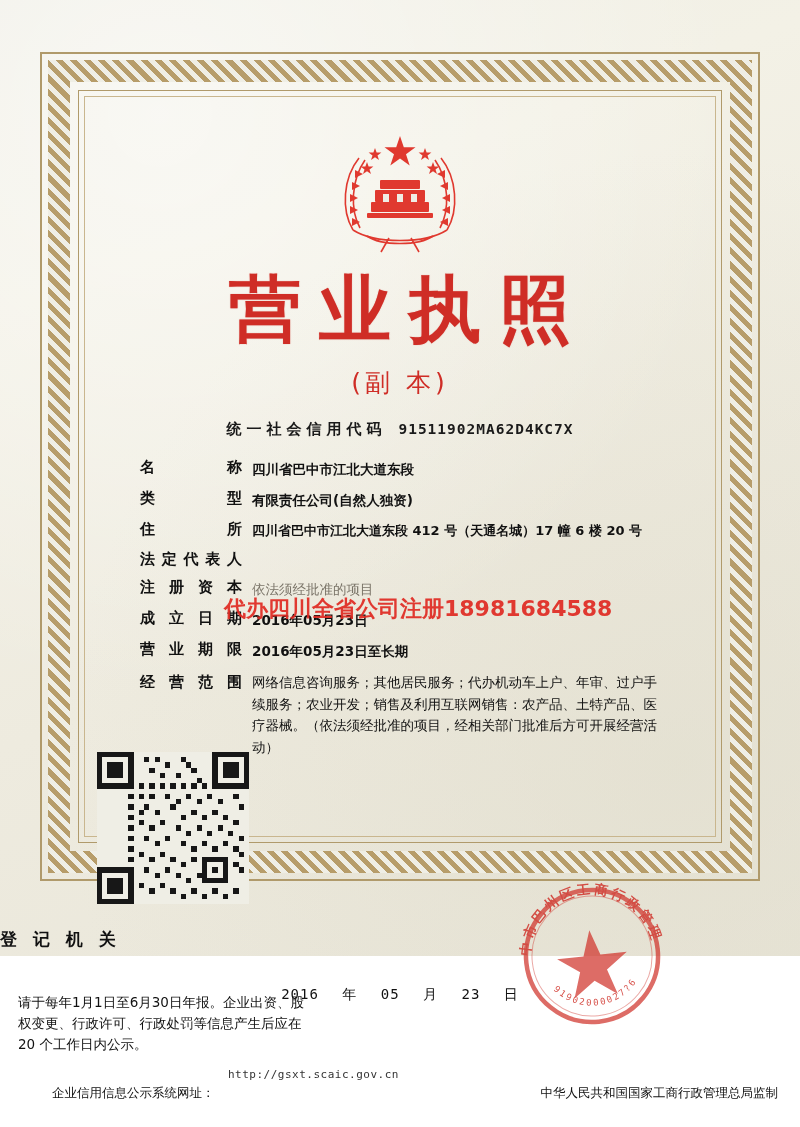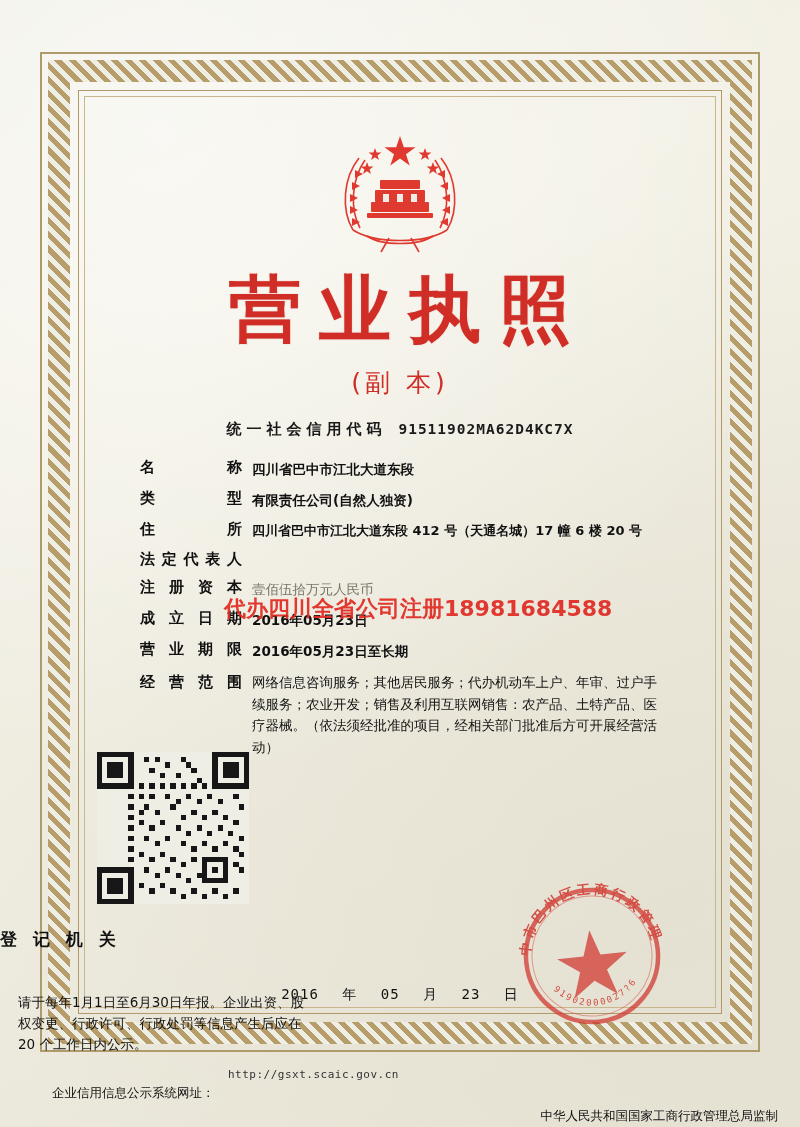--- a/index.html
+++ b/index.html
@@ -12,21 +12,21 @@
     height: 1127px;
     font-family: "Liberation Serif", serif;
     position: relative;
     overflow: hidden;
   }
 
   
   #license-page {
     position: absolute;
     left: 0; top: 0;
-    width: 800px; height: 1127px;
+    width: 800px; height: 956px;
     background: linear-gradient(160deg,#efeee5 0%, #f3f1e6 25%, #eeebdf 60%, #e9e6d9 100%);
   }
   #paper-texture {
     position: absolute;
     inset: 0;
     background:
       radial-gradient(circle at 20% 12%, rgba(255,255,255,0.55), rgba(255,255,255,0) 55%),
       radial-gradient(circle at 85% 80%, rgba(220,216,198,0.45), rgba(255,255,255,0) 60%);
     pointer-events: none;
   }
@@ -230,21 +230,21 @@
     position: absolute;
     left: 52px;
     top: 1085px;
     font-family: "DejaVu Sans", sans-serif;
     font-size: 12.5px;
     color: #111;
   }
   #issuer-line {
     position: absolute;
     right: 22px;
-    top: 1108px;
+    top: 1085px;
     font-family: "DejaVu Sans", sans-serif;
     font-size: 12.5px;
     color: #111;
   }
 </style>
 </head>
 <body>
 
 <div id="license-page">
 
@@ -348,21 +348,21 @@
       </div>
     </div>
 
     <div class="field-row">
       <div class="field-label">
         <span>注</span>
         <span>册</span>
         <span>资</span>
         <span>本</span>
       </div>
-      <div class="field-value thin faded">壹佰伍拾万元人民币</div>
+      <div class="field-value thin faded">依法须经批准的项目</div>
     </div>
 
     <div class="field-row">
       <div class="field-label">
         <span>成</span>
         <span>立</span>
         <span>日</span>
         <span>期</span>
       </div>
       <div class="field-value">2016年05月23日</div>

